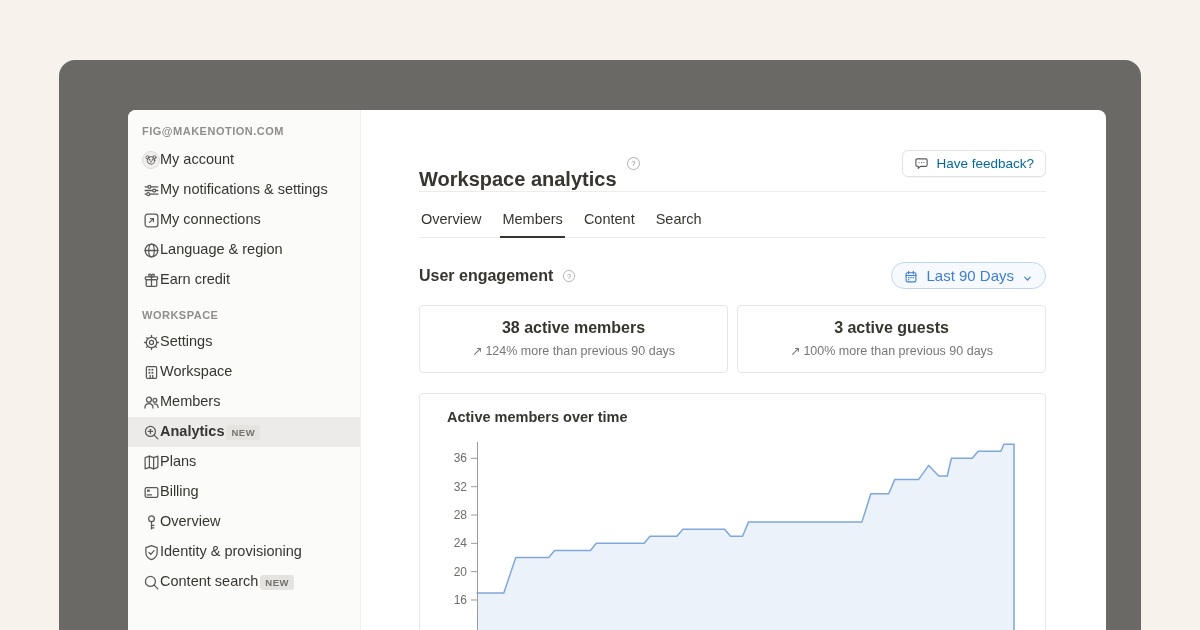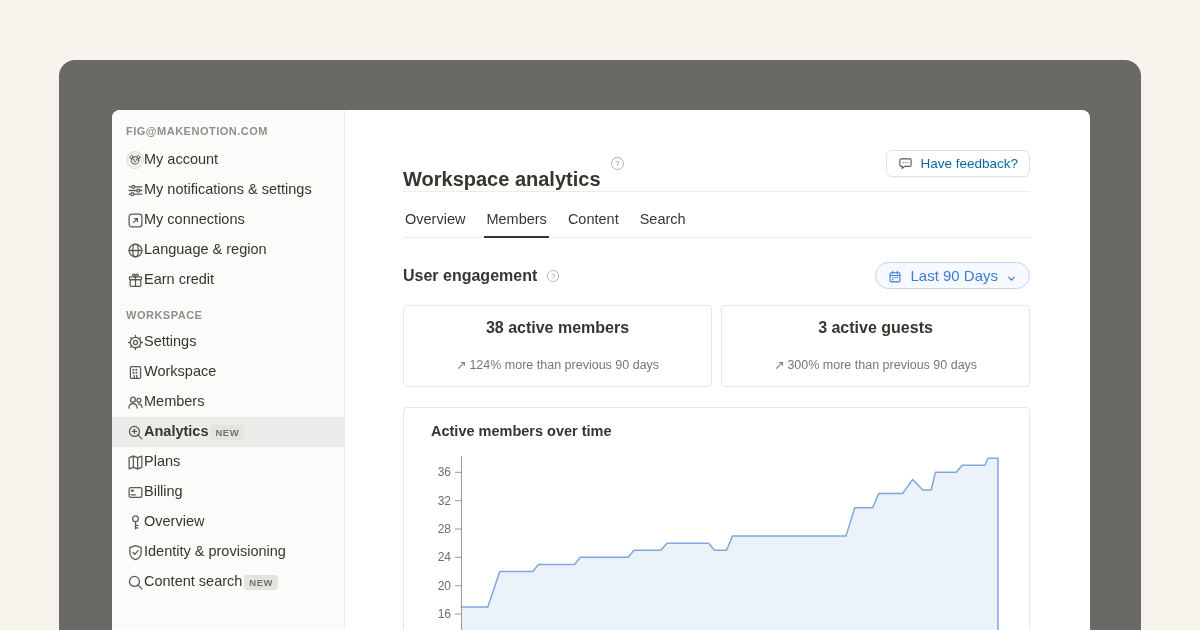--- a/index.html
+++ b/index.html
@@ -4,21 +4,21 @@
 <style>
   * { margin:0; padding:0; box-sizing:border-box; }
   html,body { width:1200px; height:630px; overflow:hidden; }
   body { background:#F7F2EB; font-family:"Liberation Sans","DejaVu Sans",sans-serif; color:#37352F; position:relative; }
 
   .window { position:absolute; left:59px; top:60px; width:1082px; height:572px; background:#6A6965; border-radius:16px 16px 0 0; }
   .traffic { position:absolute; left:73px; top:73px; display:flex; gap:9px; }
   .traffic span { width:13px; height:13px; border-radius:50%; display:block; }
   .tl-red { background:#E2594F; } .tl-yellow { background:#EFAF43; } .tl-green { background:#4DB33F; }
 
-  .panel { position:absolute; left:112px; top:110px; width:978px; height:520px; background:#FFFFFF; border-radius:8px 8px 0 0; display:flex; overflow:hidden; }
+  .panel { position:absolute; left:128px; top:110px; width:978px; height:520px; background:#FFFFFF; border-radius:8px 8px 0 0; display:flex; overflow:hidden; }
 
   
   .sidebar { width:233px; background:#FBFBFA; border-right:1px solid #EFEEEC; padding-top:13px; flex-shrink:0; }
   .sb-email { font-size:11px; font-weight:bold; letter-spacing:.5px; color:#8F8E8B; padding:2px 14px 8px 14px; }
   .sb-section { font-size:11px; font-weight:bold; letter-spacing:.5px; color:#8F8E8B; padding:14px 14px 6px 14px; }
   .sb-item { display:flex; align-items:center; padding:5px 14px; min-height:30px; font-size:14.5px; cursor:pointer; }
   .sb-item.selected { background:#ECEBE9; font-weight:bold; }
   .sb-item .ico { width:18px; height:18px; flex-shrink:0; display:flex; align-items:center; justify-content:center; }
   .sb-item .lbl { line-height:1.35; max-width:168px; }
   .badge { font-size:9.5px; font-weight:bold; letter-spacing:.5px; color:#73726E; background:#E4E3DF; border-radius:3px; padding:2px 5px; margin-left:2px; }
@@ -37,21 +37,21 @@
   .tab.active { border-bottom-color:#37352F; }
 
   .section-row { display:flex; align-items:center; justify-content:space-between; margin-top:24px; }
   .section-left { display:flex; align-items:center; gap:9px; }
   .section-title { font-size:16px; font-weight:bold; }
   .btn-range { display:flex; align-items:flex-end; gap:8px; font-size:15px; font-weight:500; color:#3E7CD6; background:#F6FAFE; border:1px solid #BDD5F1; border-radius:14px; padding:4px 12px; cursor:pointer; }
 
   .cards { display:flex; gap:9px; margin-top:16px; }
   .stat-card { flex:1; border:1px solid #E7E6E3; border-radius:4px; background:#fff; text-align:center; padding:13px 10px 14px 10px; }
   .stat-value { font-size:16px; font-weight:bold; }
-  .stat-delta { font-size:12.5px; color:#787774; margin-top:20px; }
+  .stat-delta { font-size:12.5px; color:#787774; margin-top:6px; }
   .stat-delta .arrow { margin-right:3px; font-family:"DejaVu Sans",sans-serif; }
 
   .chart-card { margin-top:20px; border:1px solid #E7E6E3; border-radius:4px; background:#fff; height:300px; padding:15px 0 0 27px; }
   .chart-title { font-size:14.5px; font-weight:bold; }
   .chart-wrap { margin-top:5px; margin-left:-27px; }
   .qmark { cursor:pointer; display:flex; }
 </style>
 </head>
 <body>
 
@@ -307,21 +307,21 @@
       </button>
     </div>
 
     <div class="cards">
       <div class="stat-card">
         <div class="stat-value">38 active members</div>
         <div class="stat-delta"><span class="arrow">↗</span><span>124% more than previous 90 days</span></div>
       </div>
       <div class="stat-card">
         <div class="stat-value">3 active guests</div>
-        <div class="stat-delta"><span class="arrow">↗</span><span>300% more than previous 90 days</span></div>
+        <div class="stat-delta"><span class="arrow">↗</span><span>100% more than previous 90 days</span></div>
       </div>
     </div>
 
     <div class="chart-card">
       <div class="chart-title">Active members over time</div>
       <div class="chart-wrap">
         <svg width="625" height="222" viewBox="0 0 625 222">
             <line x1="51" y1="170" x2="57" y2="170" stroke="#9C9B98" stroke-width="1"></line>
             <text x="47" y="174" text-anchor="end" font-size="12" fill="#6E6D69" font-family="Liberation Sans, sans-serif">16</text>
             <line x1="51" y1="141.668" x2="57" y2="141.668" stroke="#9C9B98" stroke-width="1"></line>

